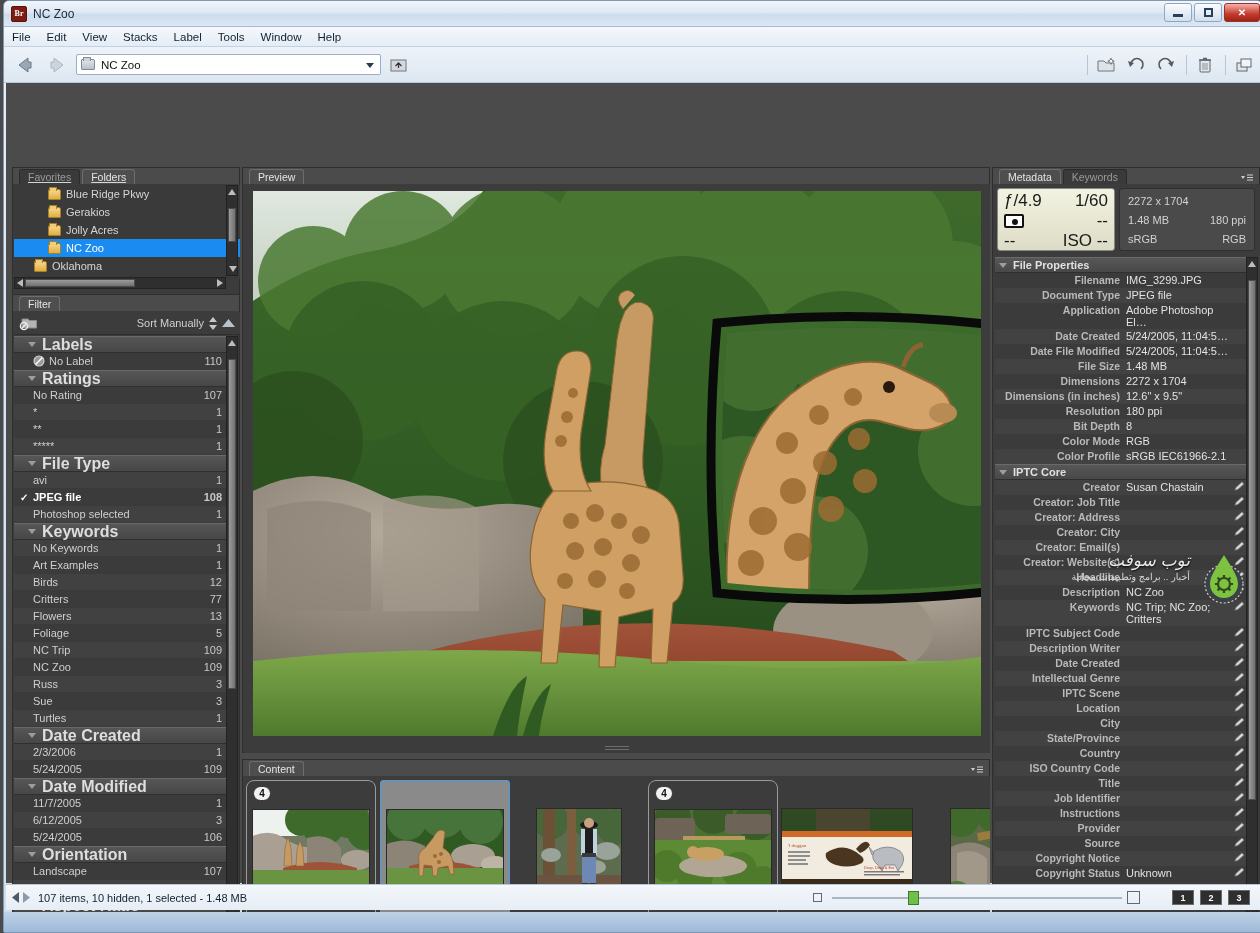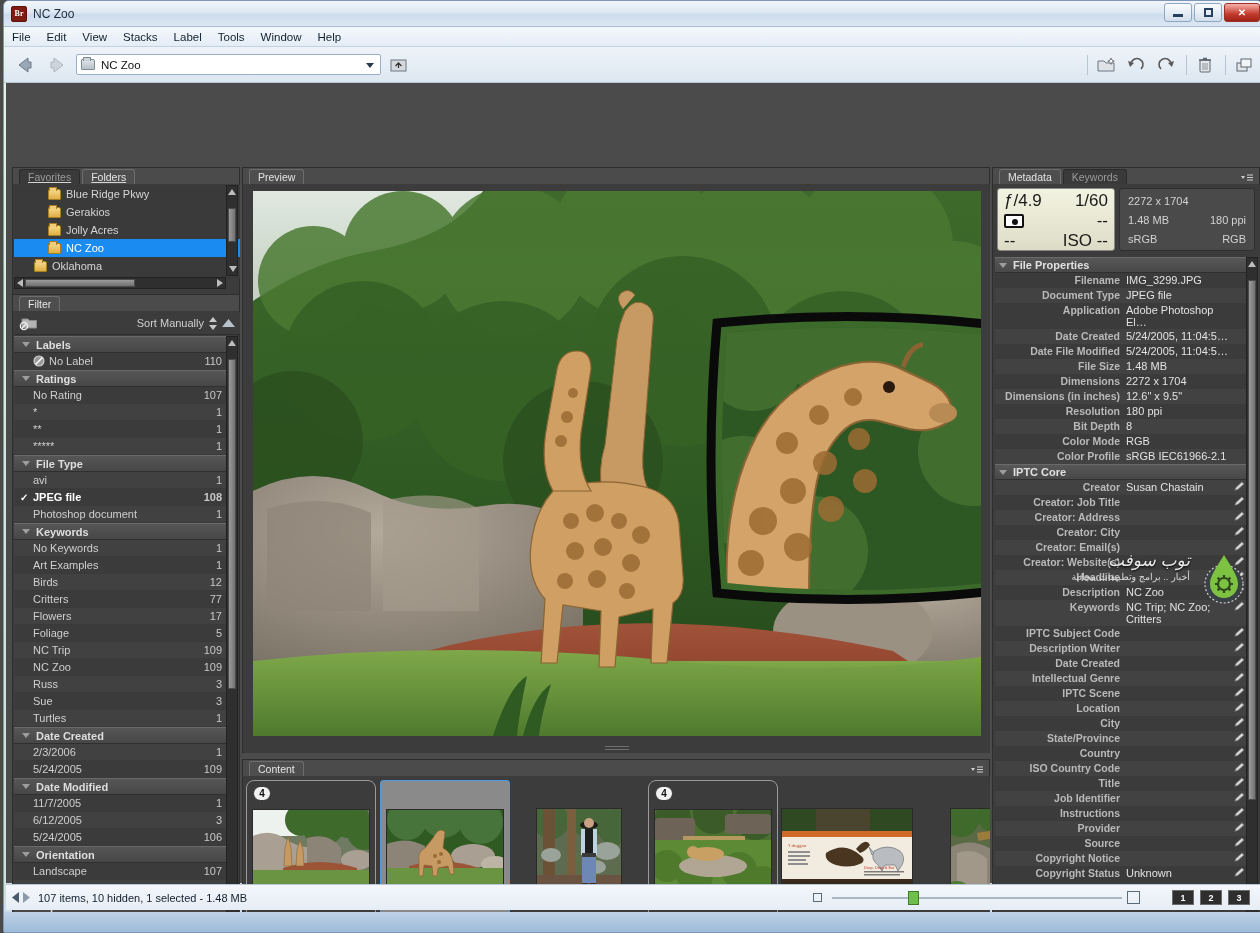--- a/index.html
+++ b/index.html
@@ -103,22 +103,22 @@
   .vscroll{ position:absolute; right:1px; top:17px; width:12px; bottom:18px; background:#2f2f2f; border:1px solid #222;}
   .vthumb{ position:absolute; left:1px; width:8px; background:linear-gradient(90deg,#9b9b9b,#717171); border:1px solid #4b4b4b;}
   .sarrow{ width:10px;height:10px; display:flex;align-items:center;justify-content:center;}
   
   #filter-panel{ left:6px; top:211px; width:228px; height:668px; }
   .filterhead{ position:absolute; left:1px; top:17px; width:226px; height:23px;
      background:#3c3c3c; display:flex; align-items:center; justify-content:space-between; padding:0 5px; border-bottom:1px solid #2f2f2f;}
   .sortlabel{ font-size:11px; color:#cfcfcf; }
   .filterlist{ position:absolute; left:1px; top:41px; width:214px; bottom:12px; overflow:hidden; background:#3c3c3c;}
   .fgroup{ height:17px; background:linear-gradient(180deg,#565656,#474747);
-    display:flex;align-items:center; font-weight:bold; font-size:11px; color:#dedede;
-    border-top:1px solid #6a6a6a; border-bottom:1px solid #2f2f2f; padding-left:8px;}
+    display:flex;align-items:center; font-weight:bold; font-size:16px; color:#dedede;
+    border-top:1px solid #6a6a6a; border-bottom:1px solid #2f2f2f; padding-left:14px;}
   .tri{ width:0;height:0;border-left:4px solid transparent;border-right:4px solid transparent;
     border-top:5px solid #9d9d9d;margin-right:6px;}
   .frow{ height:17px; display:flex;align-items:center; font-size:11px; color:#cfcfcf;
     padding:0 6px 0 6px; justify-content:space-between; border-bottom:1px solid #3a3a3a;}
   .frow:nth-child(odd){ background:#414141; }
   .frow:nth-child(even){ background:#3b3b3b; }
   .frow.checked{ font-weight:bold; color:#fff; }
   .fname{ display:flex; align-items:center; gap:4px;}
   .chk{ width:9px; color:#fff; font-size:10px; }
   .fcount{ color:#c8c8c8; }
@@ -441,21 +441,21 @@
           <div class="frow checked">
             <span class="fname">
               <span class="chk">✓</span>
               <span>JPEG file</span>
             </span>
             <span class="fcount">108</span>
           </div>
           <div class="frow">
             <span class="fname">
               <span class="chk"></span>
-              <span>Photoshop document</span>
+              <span>Photoshop selected</span>
             </span>
             <span class="fcount">1</span>
           </div>
           <div class="fgroup">
             <span class="tri"></span>
             <span>Keywords</span>
           </div>
           <div class="frow">
             <span class="fname">
               <span class="chk"></span>
@@ -482,21 +482,21 @@
               <span class="chk"></span>
               <span>Critters</span>
             </span>
             <span class="fcount">77</span>
           </div>
           <div class="frow">
             <span class="fname">
               <span class="chk"></span>
               <span>Flowers</span>
             </span>
-            <span class="fcount">17</span>
+            <span class="fcount">13</span>
           </div>
           <div class="frow">
             <span class="fname">
               <span class="chk"></span>
               <span>Foliage</span>
             </span>
             <span class="fcount">5</span>
           </div>
           <div class="frow">
             <span class="fname">

